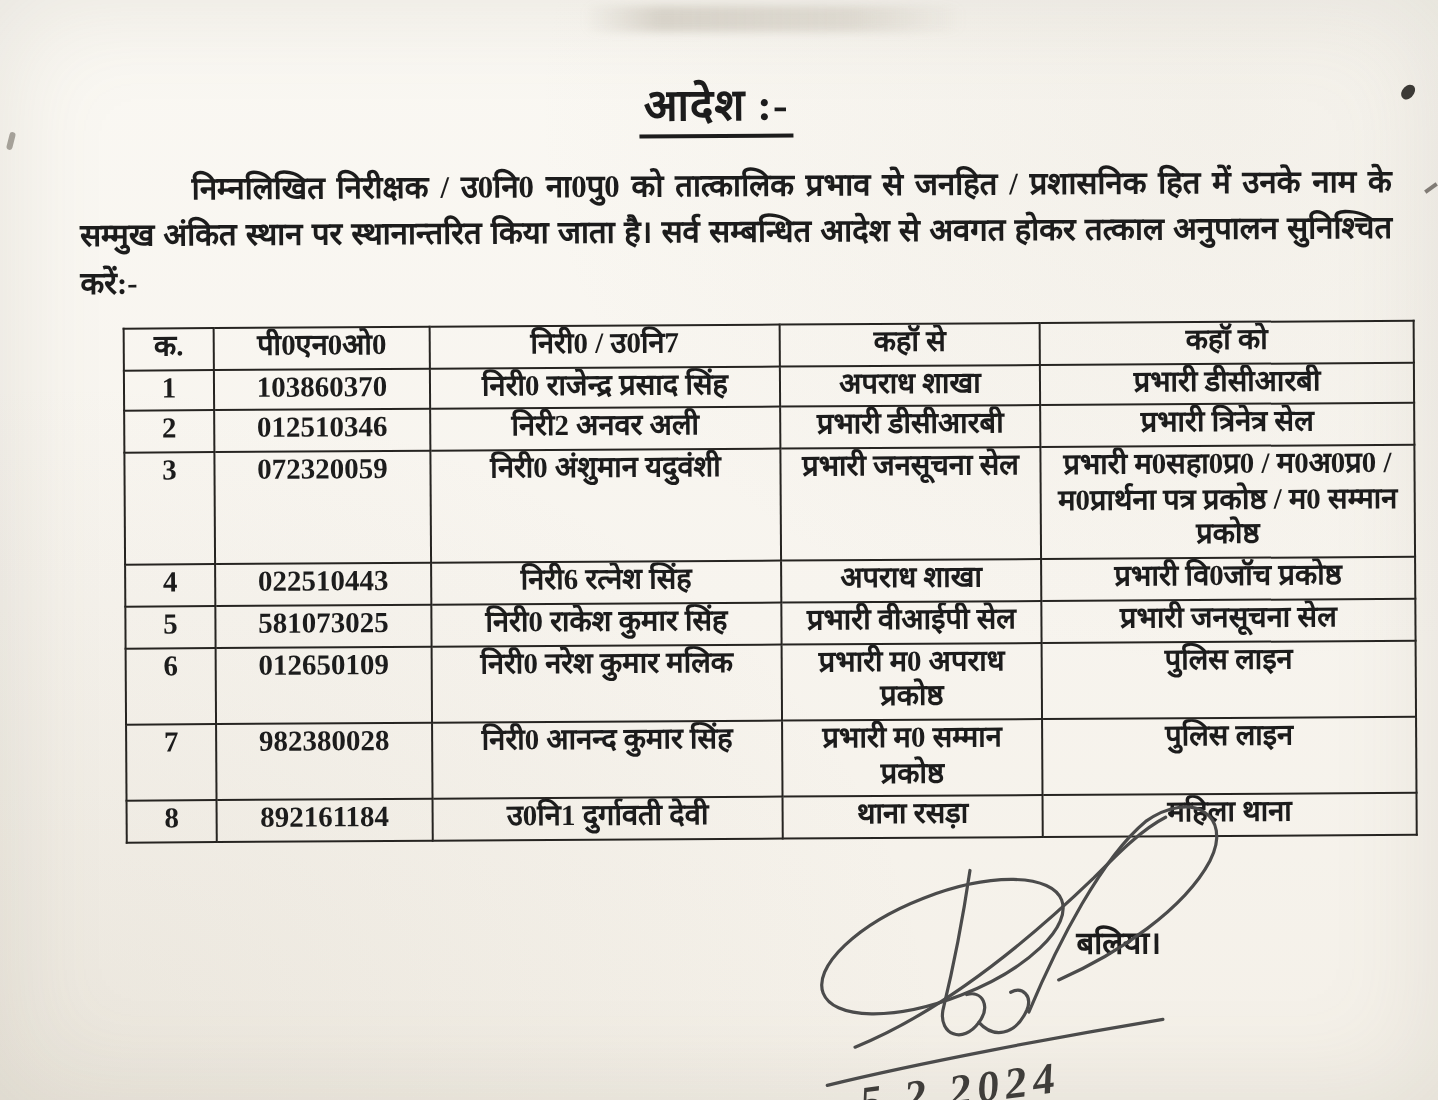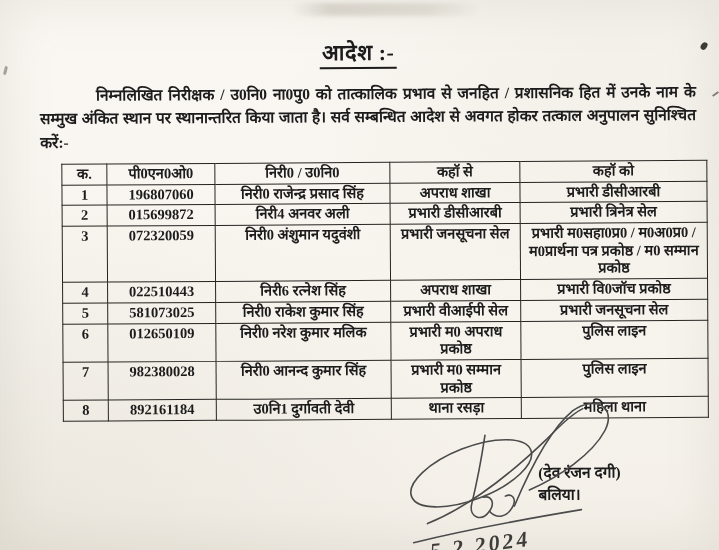--- a/index.html
+++ b/index.html
@@ -88,37 +88,37 @@
         <col style="width:45px">
           <col style="width:108px">
           <col style="width:175px">
           <col style="width:130px">
           <col style="width:187px">
       </colgroup>
       <thead>
         <tr>
           <th>क.</th>
           <th>पी0एन0ओ0</th>
-          <th>निरी0 / उ0नि0</th>
+          <th>निरी0 / उ0नि7</th>
           <th>कहॉ से</th>
           <th>कहॉ को</th>
         </tr>
       </thead>
       <tbody>
         <tr>
           <td>1</td>
-          <td>196807060</td>
+          <td>103860370</td>
           <td>निरी0 राजेन्द्र प्रसाद सिंह</td>
           <td>अपराध शाखा</td>
           <td>प्रभारी डीसीआरबी</td>
         </tr>
         <tr>
           <td>2</td>
-          <td>015699872</td>
-          <td>निरी4 अनवर अली</td>
+          <td>012510346</td>
+          <td>निरी2 अनवर अली</td>
           <td>प्रभारी डीसीआरबी</td>
           <td>प्रभारी त्रिनेत्र सेल</td>
         </tr>
         <tr>
           <td>3</td>
           <td>072320059</td>
           <td>निरी0 अंशुमान यदुवंशी</td>
           <td>प्रभारी जनसूचना सेल</td>
           <td>प्रभारी म0सहा0प्र0 / म0अ0प्र0 / म0प्रार्थना पत्र प्रकोष्ठ / म0 सम्मान प्रकोष्ठ</td>
         </tr>
@@ -163,20 +163,19 @@
     <svg class="signature-svg" viewBox="0 0 250 148" fill="none" stroke="#4b4b4b" stroke-width="1.6" stroke-linecap="round">
       <ellipse cx="72" cy="72" rx="64" ry="26" transform="rotate(-21 72 72)"></ellipse>
       <path d="M 28,122 C 68,106 108,76 148,38 C 160,26 172,14 184,8"></path>
       <path d="M 115,105 C 130,70 152,28 174,10 C 197,-6 218,7 206,30 C 193,54 160,76 130,89"></path>
       <path d="M 86,34 C 82,60 76,88 72,104 C 70,116 82,121 90,110 C 96,102 92,94 84,96"></path>
       <path d="M 90,110 C 97,118 108,117 114,104 C 117,97 112,92 106,95"></path>
       <path d="M 14,141 C 60,130 132,117 182,109"></path>
     </svg>
 
     <div class="sign-block">
-      <div>(देव रंजन दगी)</div>
       <div class="place">बलिया।</div>
     </div>
 
     <div class="hand-date">5.2.2024</div>
 
   </div>
 </div>
 
 </body></html>

